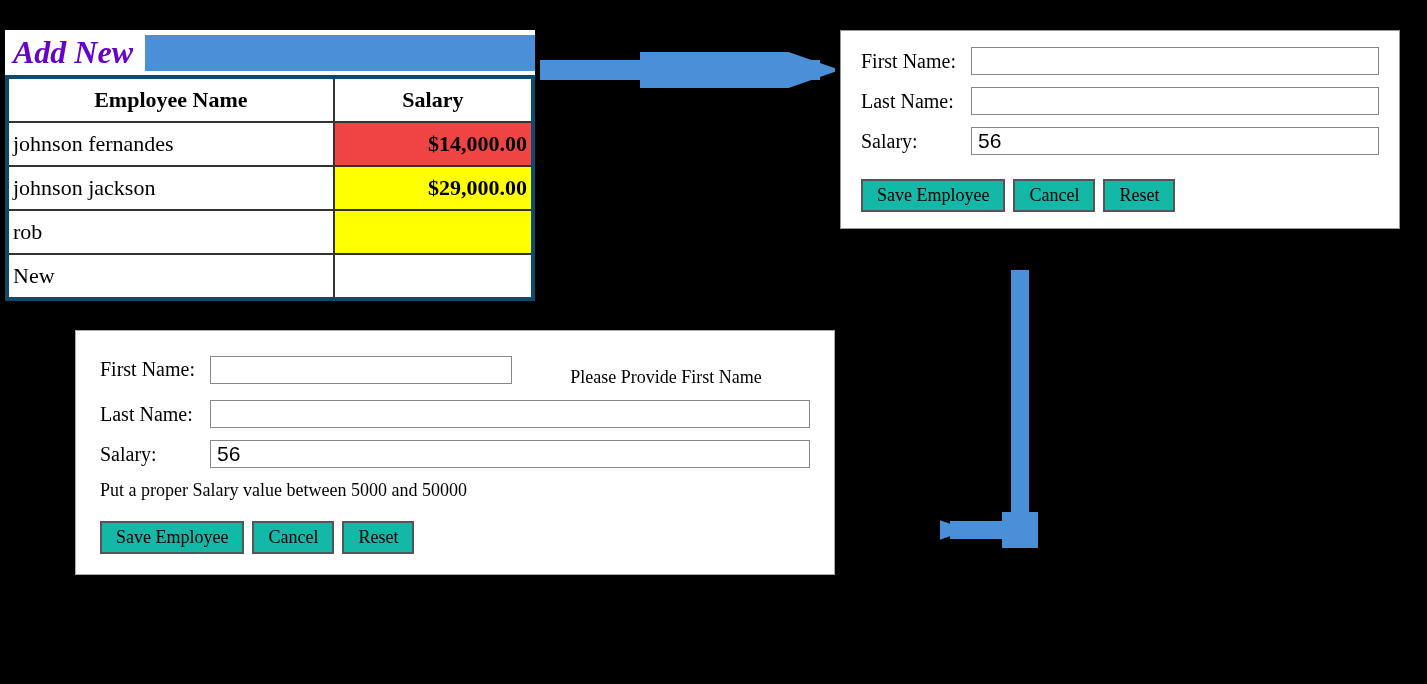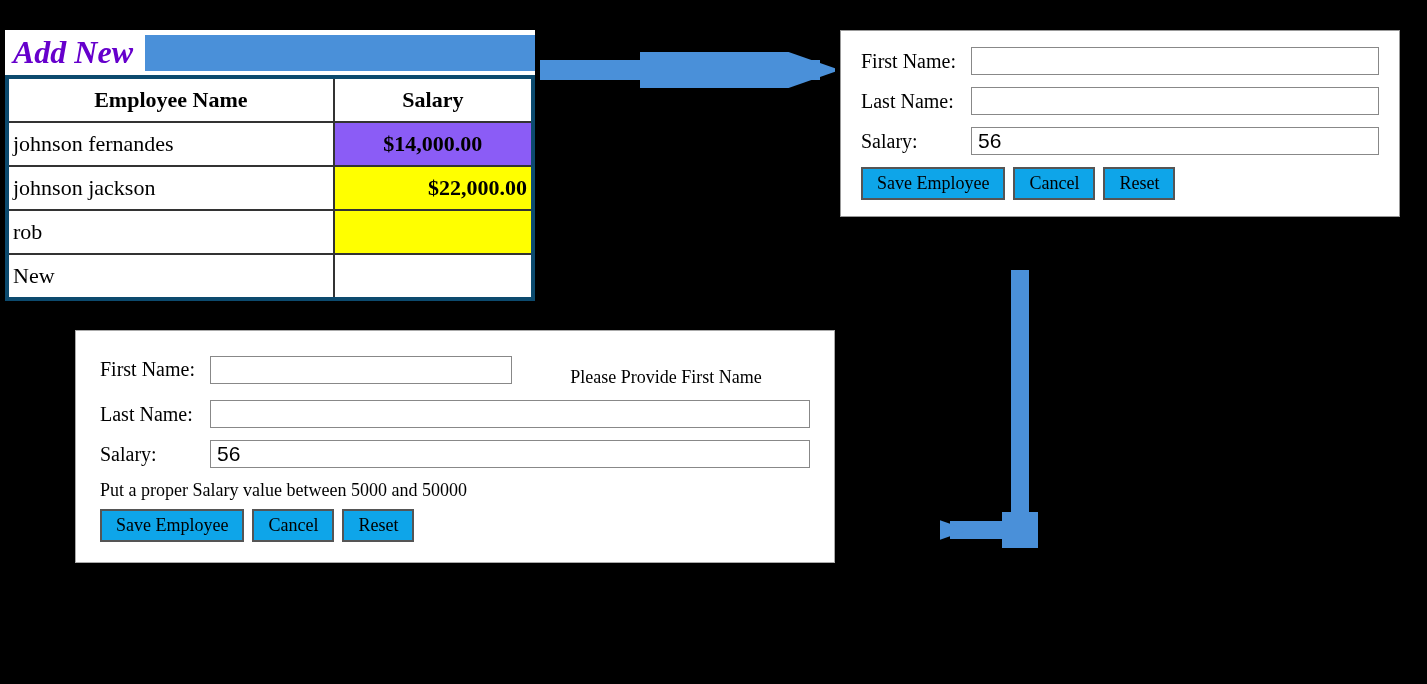--- a/index.html
+++ b/index.html
@@ -61,24 +61,24 @@
     }
 
     table.employee-table td {
       border: 2px solid #333;
       padding: 8px 4px;
       font-size: 22px;
       background: #fff;
     }
 
     table.employee-table td.salary-green {
-      background: #8b5cf6;
-      color: #000;
-      font-weight: bold;
-      text-align: center;
+      background: #ef4444;
+      color: #000;
+      font-weight: bold;
+      text-align: right;
     }
 
     table.employee-table td.salary-yellow {
       background: #ffff00;
       color: #000;
       font-weight: bold;
       text-align: right;
     }
 
     table.employee-table td.salary-yellow2 {
@@ -123,23 +123,24 @@
     .form-buttons {
       display: flex;
       gap: 8px;
       margin-top: 4px;
     }
 
     .btn {
       font-size: 18px;
       padding: 4px 14px;
       border: 2px solid #555;
-      background: #0ea5e9;
+      background: #14b8a6;
       cursor: pointer;
       font-family: serif;
+      margin-top: 12px;
     }
 
     
     .form-panel-bottom {
       position: absolute;
       top: 330px;
       left: 75px;
       width: 760px;
       background: #fff;
       border: 1px solid #aaa;
@@ -188,21 +189,21 @@
         <th>Salary</th>
       </tr>
     </thead>
     <tbody>
       <tr>
         <td>johnson fernandes</td>
         <td class="salary-green">$14,000.00</td>
       </tr>
       <tr>
         <td>johnson jackson</td>
-        <td class="salary-yellow">$22,000.00</td>
+        <td class="salary-yellow">$29,000.00</td>
       </tr>
       <tr>
         <td>rob</td>
         <td class="salary-yellow2"></td>
       </tr>
       <tr>
         <td>New</td>
         <td></td>
       </tr>
     </tbody>

